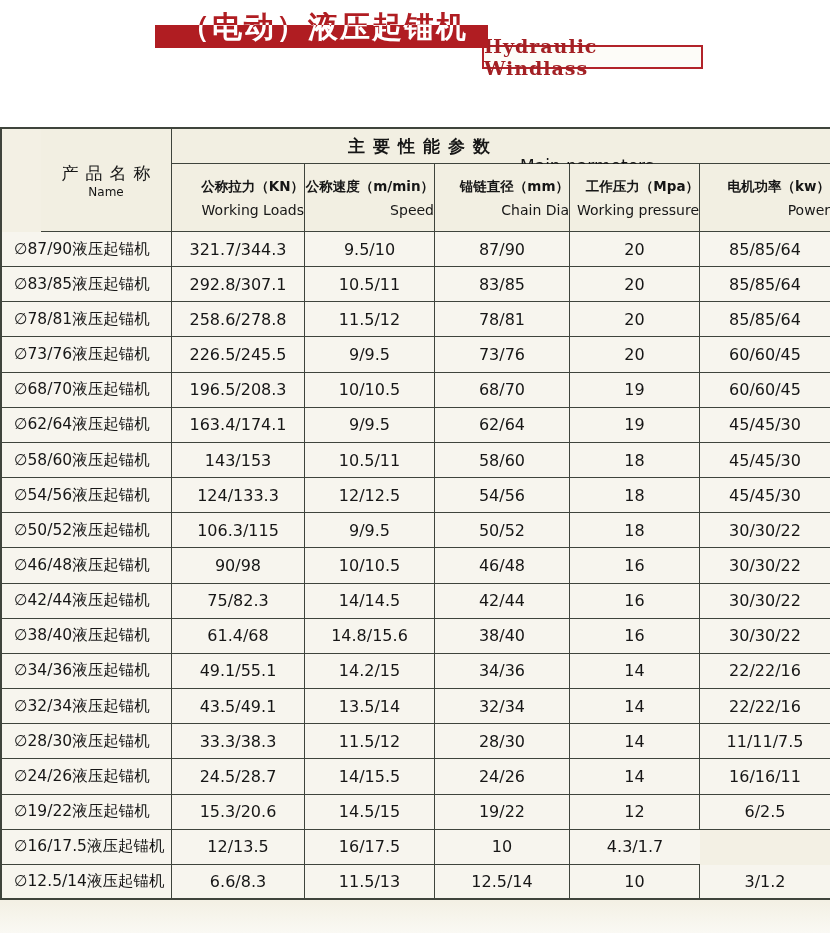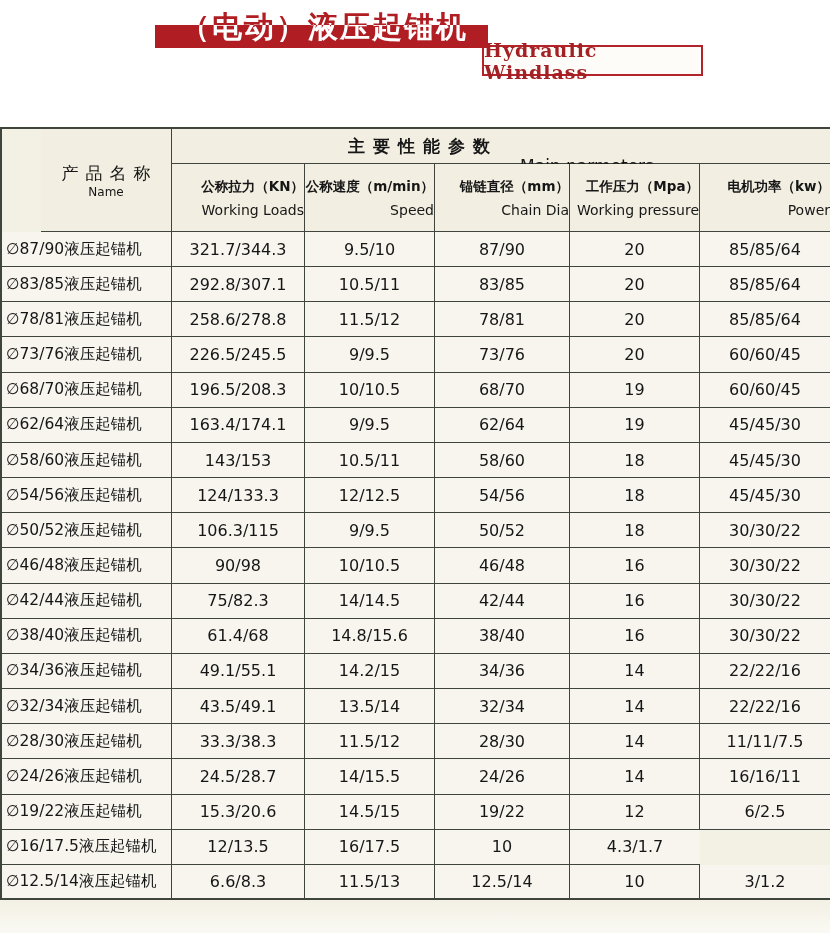--- a/index.html
+++ b/index.html
@@ -24,21 +24,21 @@
     background:var(--red);z-index:3;
   }
   .title-layer{
     position:absolute;left:180px;top:12px;height:30px;line-height:30px;
     font-size:30px;font-weight:bold;letter-spacing:2px;white-space:nowrap;
     z-index:4;
   }
   .title-red{color:var(--red);clip-path:inset(0 0 calc(100% - 13px) 0);}
   .title-white{color:#ffffff;clip-path:inset(13px 0 0 0);}
   .en-box{
-    position:absolute;left:482px;top:45px;width:221px;height:31px;
+    position:absolute;left:482px;top:45px;width:221px;height:24px;
     border:2px solid #b2232a;background:#fdfcf8;z-index:2;
     display:flex;align-items:center;justify-content:center;
   }
   .en-box span{
     font-family:"DejaVu Serif","Liberation Serif",serif;
     font-weight:bold;font-size:19px;letter-spacing:1px;color:var(--red-dark);
   }
   
   .sheet{
     position:absolute;left:0;top:127px;width:830px;height:806px;
@@ -76,21 +76,21 @@
     flex:1;display:grid;
     grid-template-columns:170px 133px 130px 135px 130px 130px;
   }
   .td{
     border-right:1px solid var(--line);
     border-bottom:1px solid var(--line);
     background:var(--cell);
     display:flex;align-items:center;justify-content:center;
     font-size:16px;
   }
-  .td.name{justify-content:flex-start;padding-left:4px;font-size:15.5px;}
+  .td.name{justify-content:flex-start;padding-left:12px;font-size:15.5px;}
   .td.last{border-right:none;}
   .tr:last-child .td{border-bottom-width:2px;}
 </style>
 </head>
 <body>
 
 <div class="banner-band"></div>
 <div class="title-layer title-red">（电动）液压起锚机</div>
 <div class="title-layer title-white">（电动）液压起锚机</div>
 <div class="en-box">

